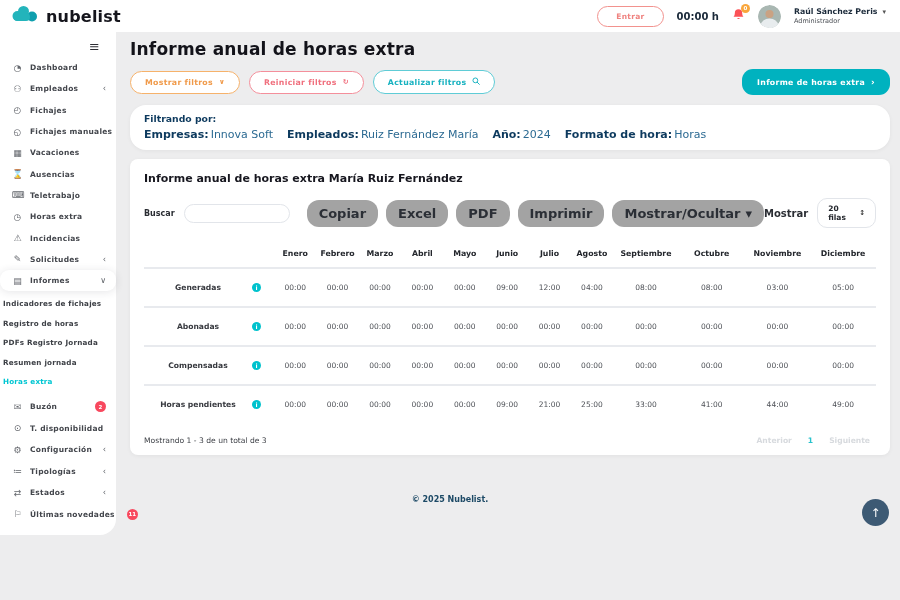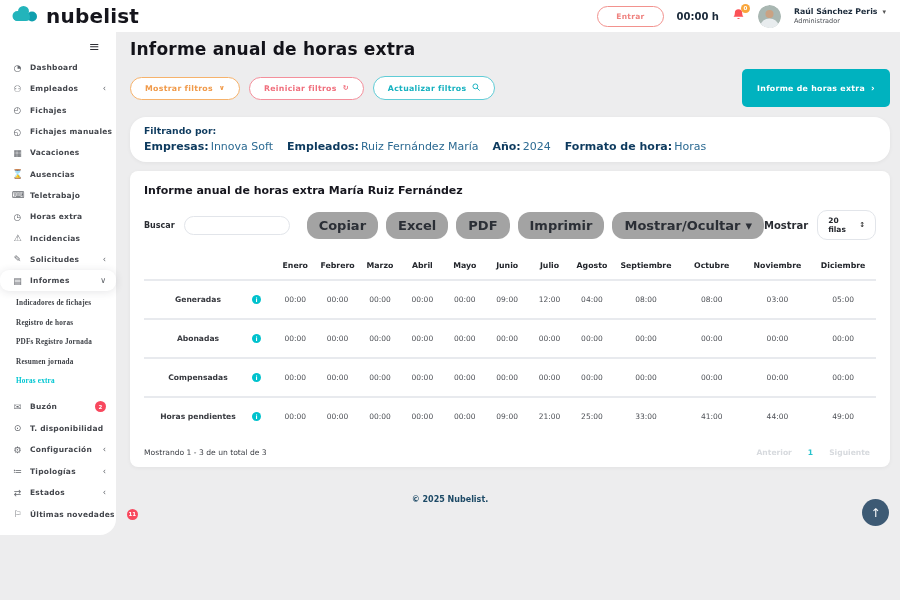--- a/index.html
+++ b/index.html
@@ -3,21 +3,21 @@
 <meta charset="utf-8">
 <style>
   * { margin:0; padding:0; box-sizing:border-box; }
   html,body { width:900px; height:600px; }
   body { background:#ededee; font-family:"DejaVu Sans","Liberation Sans",sans-serif; position:relative; overflow:hidden; }
   button { font-family:inherit; }
 
   
   .topbar { position:absolute; left:0; top:0; width:900px; height:32px; background:#fff; display:flex; align-items:center; padding:0 14px 0 10px; z-index:5; }
   .brand { display:flex; align-items:center; gap:6px; }
-  .brand-name { font-size:20px; font-weight:800; color:#15151c; letter-spacing:.2px; }
+  .brand-name { font-size:16px; font-weight:800; color:#15151c; letter-spacing:.2px; }
   .topbar-right { margin-left:auto; display:flex; align-items:center; gap:13px; }
   .entrar-btn { border:1.3px solid #f2928e; color:#ef827f; background:#fff; border-radius:12px; font-size:7.5px; font-weight:700; padding:5px 18px; letter-spacing:.3px; cursor:pointer; }
   .worked-time { font-size:10px; font-weight:800; color:#1b2a3a; }
   .bell-wrap { position:relative; line-height:1; cursor:pointer; }
   .bell-badge { position:absolute; top:-4px; right:-5px; background:#f9a63c; color:#fff; font-size:5.5px; font-weight:700; width:9px; height:9px; border-radius:50%; display:flex; align-items:center; justify-content:center; }
   .avatar { width:23px; height:23px; border-radius:50%; overflow:hidden; flex:none; }
   .user-name-row { display:flex; align-items:center; gap:5px; cursor:pointer; }
   .user-name { font-size:7.8px; font-weight:800; color:#1b2a3a; }
   .user-caret { font-size:7px; color:#555; }
   .user-role { font-size:6.5px; color:#4b4f55; margin-top:1px; }
@@ -26,34 +26,34 @@
   .sidebar { position:absolute; left:0; top:32px; width:116px; height:503px; background:#fff; border-radius:0 0 16px 0; padding-top:8px; z-index:4; }
   .hamburger { display:block; text-align:right; padding-right:16px; font-size:13px; color:#2e2e34; line-height:1; margin-bottom:4px; cursor:pointer; }
   .nav-item { display:flex; align-items:center; height:21.3px; padding:0 10px 0 12px; gap:7px; white-space:nowrap; cursor:pointer; }
   .nav-icon { width:11px; font-size:9px; color:#64676d; text-align:center; flex:none; }
   .nav-label { font-size:7.5px; font-weight:700; color:#43464c; letter-spacing:.25px; }
   .nav-chevron { margin-left:auto; font-size:8px; color:#5a5e64; }
   .nav-badge { margin-left:auto; background:#f8485e; color:#fff; font-size:5.5px; font-weight:700; min-width:11px; height:11px; border-radius:6px; display:flex; align-items:center; justify-content:center; padding:0 1px; }
   .nav-chevron:empty,.nav-badge:empty { display:none; }
   .nav-top .nav-item:nth-child(11) { box-shadow:0 1px 8px rgba(40,40,60,.12); border-radius:9px; }
   .subnav { padding:3px 0 4px; }
-  .subnav-item { display:block; padding:0 6px 0 16px; height:19.5px; line-height:19.5px; font-size:7.2px; font-weight:700; color:#3d4046; letter-spacing:.2px; white-space:nowrap; cursor:pointer;font-family:Liberation Serif, serif; }
+  .subnav-item { display:block; padding:0 6px 0 3px; height:19.5px; line-height:19.5px; font-size:7.2px; font-weight:700; color:#3d4046; letter-spacing:.2px; white-space:nowrap; cursor:pointer; }
   .subnav-item:last-child { color:#00c6d2; }
   .nav-bottom .nav-item { height:21.5px; }
   .nav-bottom .nav-item:last-child .nav-badge { transform:translateX(5px); }
 
   
   .main { position:absolute; left:130px; top:32px; width:760px; }
   .page-title { font-size:17px; font-weight:800; color:#121219; margin:7px 0 10px; letter-spacing:.2px; }
   .actions-row { display:flex; align-items:center; gap:9px; margin-bottom:10px; }
   .pill-btn { display:inline-flex; align-items:center; gap:6px; background:#fff; border-radius:13px; font-size:7.8px; font-weight:700; padding:6px 14px; letter-spacing:.3px; cursor:pointer; }
   .btn-show { border:1.3px solid #f6b26b; color:#f09a4a; }
   .btn-reset { border:1.3px solid #f48f9b; color:#f06f7d; }
   .btn-update { border:1.3px solid #5fccd6; color:#17b2c0; }
-  .btn-report { margin-left:auto; background:#00b2bf; color:#fff; border:none; padding:14px 15px; border-radius:5px; }
+  .btn-report { margin-left:auto; background:#00b2bf; color:#fff; border:none; padding:8px 15px; border-radius:11px; }
   .btn-caret { font-size:7px; }
   .btn-chevron-r { font-size:9px; }
 
   .filter-card { background:#fff; border-radius:16px; padding:8px 14px 9px; box-shadow:0 1px 4px rgba(0,0,0,.05); margin-bottom:9px; }
   .filter-title { font-size:9.3px; font-weight:800; color:#0d3a5e; }
   .filter-line { display:flex; gap:14px; margin-top:4px; }
   .filter-item { font-size:11px; color:#2c6a92; display:inline-flex; gap:2px; }
   .filter-label { color:#0d3a5e; font-weight:800; font-style:normal; }
 
   .report-card { background:#fff; border-radius:8px; padding:13px 14px 10px; box-shadow:0 1px 4px rgba(0,0,0,.05); min-height:268px; }

